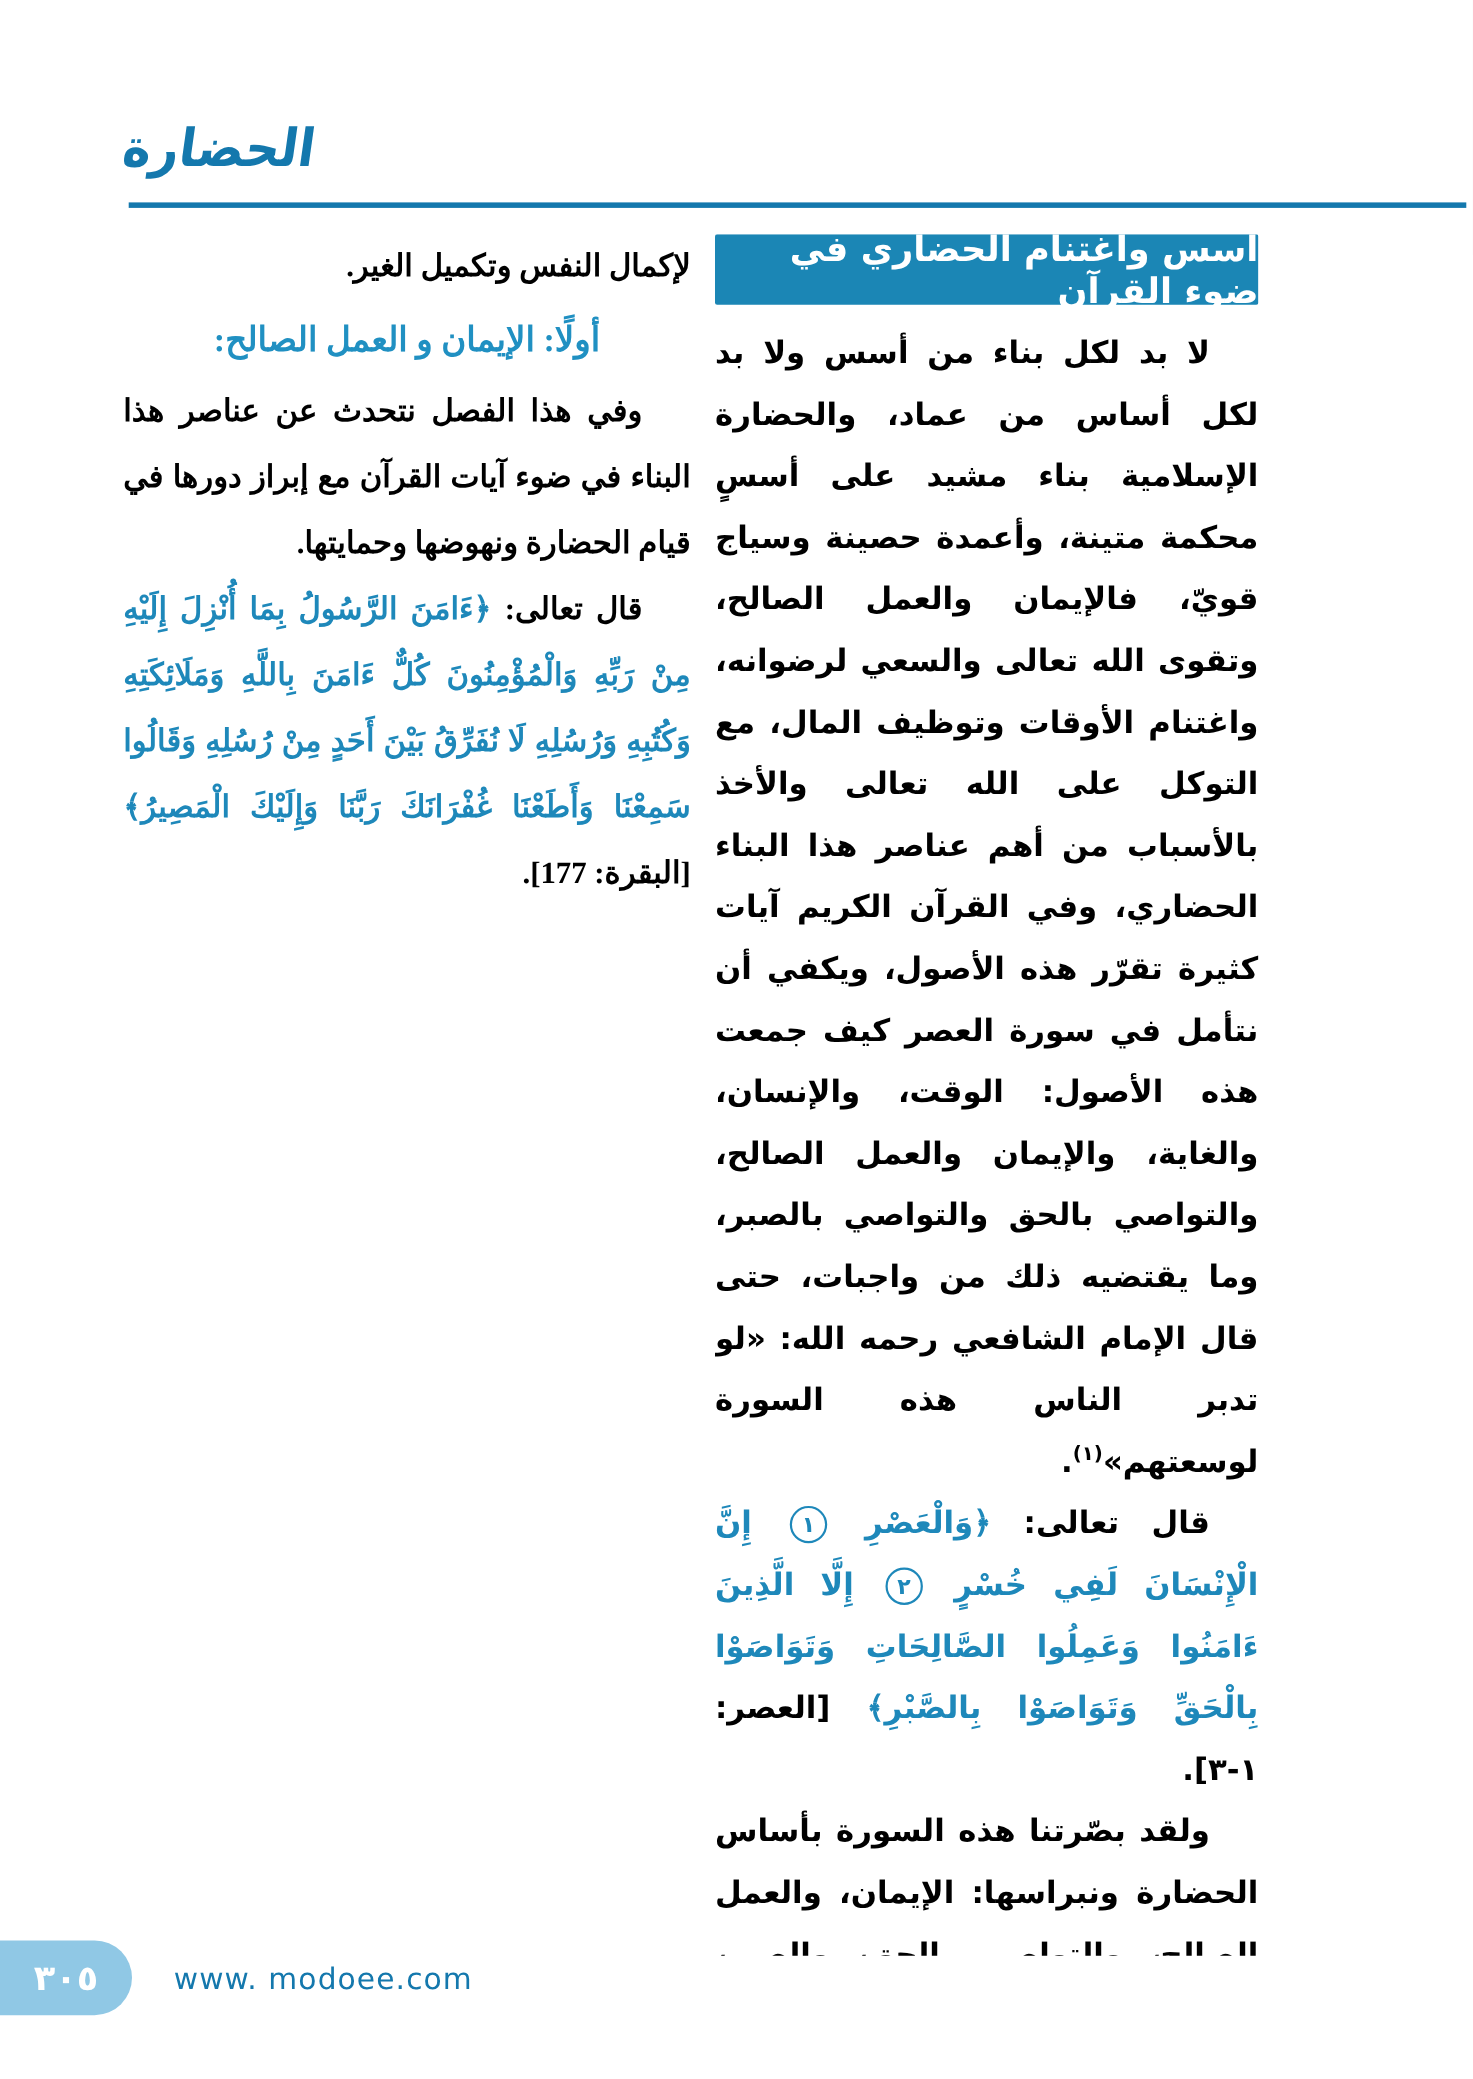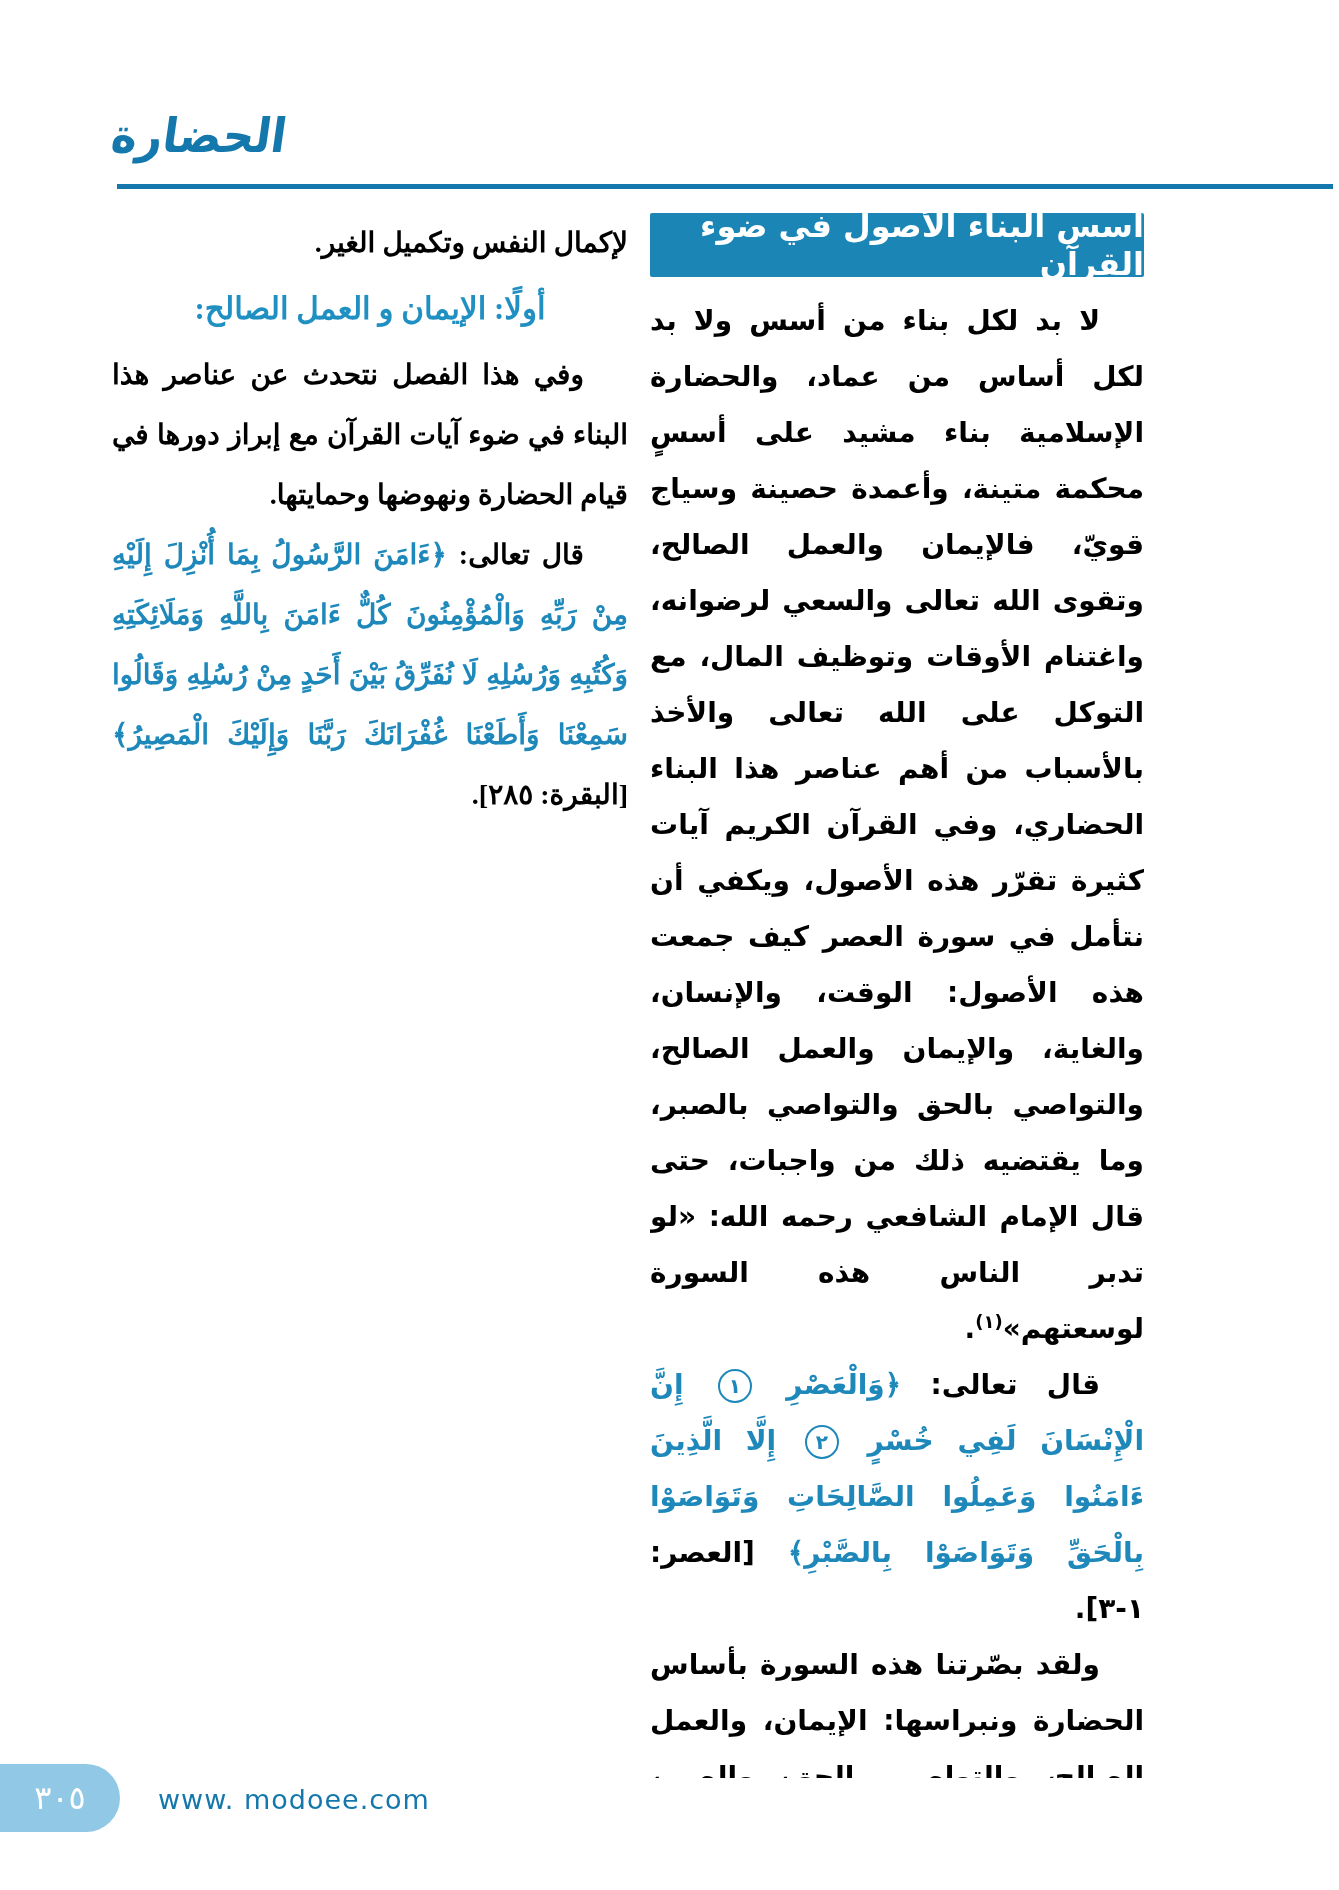--- a/index.html
+++ b/index.html
@@ -55,56 +55,56 @@
     display:inline-block;box-sizing:border-box;min-width:34px;height:34px;
     border:2px solid var(--quran);border-radius:50%;
     color:var(--quran);font-size:20px;line-height:30px;text-align:center;
     margin:0 5px;vertical-align:middle;text-indent:0;
   }
   
   .footer-pill{
     position:absolute;left:0;top:1764px;width:120px;height:68px;
     background:var(--pill);border-radius:0 34px 34px 0;
     display:flex;align-items:center;justify-content:center;
-    color:#ffffff;font-size:32px;font-weight:normal;text-align:center;
+    color:#ffffff;font-size:32px;font-weight:bold;text-align:center;
   }
   .website{
     position:absolute;left:158px;top:1784px;direction:ltr;
     color:var(--accent);font-size:27px;font-weight:normal;letter-spacing:1px;
   }
 </style>
 </head>
 <body>
 
 <div class="page">
 
   <div class="chapter-logo">الحضارة</div>
 
   <div class="header-rule"></div>
 
   <div class="columns">
 
     <div class="col col-right">
       <div class="title-box">
-        <span>أسس البناء الأصول في ضوء القرآن</span>
+        <span>أسس واغتنام الحضاري في ضوء القرآن</span>
       </div>
       <div class="col-body" id="col-right-body">
           <div class="block p indent"><span>لا بد لكل بناء من أسس ولا بد لكل أساس من عماد، والحضارة الإسلامية بناء مشيد على أسسٍ محكمة متينة، وأعمدة حصينة وسياج قويّ، فالإيمان والعمل الصالح، وتقوى الله تعالى والسعي لرضوانه، واغتنام الأوقات وتوظيف المال، مع التوكل على الله تعالى والأخذ بالأسباب من أهم عناصر هذا البناء الحضاري، وفي القرآن الكريم آيات كثيرة تقرّر هذه الأصول، ويكفي أن نتأمل في سورة العصر كيف جمعت هذه الأصول: الوقت، والإنسان، والغاية، والإيمان والعمل الصالح، والتواصي بالحق والتواصي بالصبر، وما يقتضيه ذلك من واجبات، حتى قال الإمام الشافعي رحمه الله: «لو تدبر الناس هذه السورة لوسعتهم»</span><span class="seg-sup">(١)</span><span>.</span></div>
           <div class="block p indent"><span>قال تعالى: </span><span class="seg-quran">﴿وَالْعَصْرِ </span><span class="seg-aya">١</span><span class="seg-quran"> إِنَّ الْإِنْسَانَ لَفِي خُسْرٍ </span><span class="seg-aya">٢</span><span class="seg-quran"> إِلَّا الَّذِينَ ءَامَنُوا وَعَمِلُوا الصَّالِحَاتِ وَتَوَاصَوْا بِالْحَقِّ وَتَوَاصَوْا بِالصَّبْرِ﴾</span><span> [العصر: ١-٣].</span></div>
           <div class="block p indent"><span>ولقد بصّرتنا هذه السورة بأساس الحضارة ونبراسها: الإيمان، والعمل الصالح، والتواصي بالحق، والصبر، سعيًا في إصلاح النفس وإصلاح الغير، وطلبًا</span></div>
         </div>
 
     </div>
 
     <div class="col col-left">
       <div class="col-body" id="col-left-body">
           <div class="block p"><span>لإكمال النفس وتكميل الغير.</span></div>
           <div class="block heading"><span>أولًا: الإيمان و العمل الصالح:</span></div>
           <div class="block p indent"><span>وفي هذا الفصل نتحدث عن عناصر هذا البناء في ضوء آيات القرآن مع إبراز دورها في قيام الحضارة ونهوضها وحمايتها.</span></div>
-          <div class="block p indent"><span>قال تعالى: </span><span class="seg-quran">﴿ءَامَنَ الرَّسُولُ بِمَا أُنْزِلَ إِلَيْهِ مِنْ رَبِّهِ وَالْمُؤْمِنُونَ كُلٌّ ءَامَنَ بِاللَّهِ وَمَلَائِكَتِهِ وَكُتُبِهِ وَرُسُلِهِ لَا نُفَرِّقُ بَيْنَ أَحَدٍ مِنْ رُسُلِهِ وَقَالُوا سَمِعْنَا وَأَطَعْنَا غُفْرَانَكَ رَبَّنَا وَإِلَيْكَ الْمَصِيرُ﴾</span><span> [البقرة: ٢٨٥].</span></div>
+          <div class="block p indent"><span>قال تعالى: </span><span class="seg-quran">﴿ءَامَنَ الرَّسُولُ بِمَا أُنْزِلَ إِلَيْهِ مِنْ رَبِّهِ وَالْمُؤْمِنُونَ كُلٌّ ءَامَنَ بِاللَّهِ وَمَلَائِكَتِهِ وَكُتُبِهِ وَرُسُلِهِ لَا نُفَرِّقُ بَيْنَ أَحَدٍ مِنْ رُسُلِهِ وَقَالُوا سَمِعْنَا وَأَطَعْنَا غُفْرَانَكَ رَبَّنَا وَإِلَيْكَ الْمَصِيرُ﴾</span><span> [البقرة: 177].</span></div>
         </div>
     </div>
 
   </div>
 
   <div class="footer-pill">
     <span>٣٠٥</span>
   </div>
 
   <div class="website">www. modoee.com</div>

